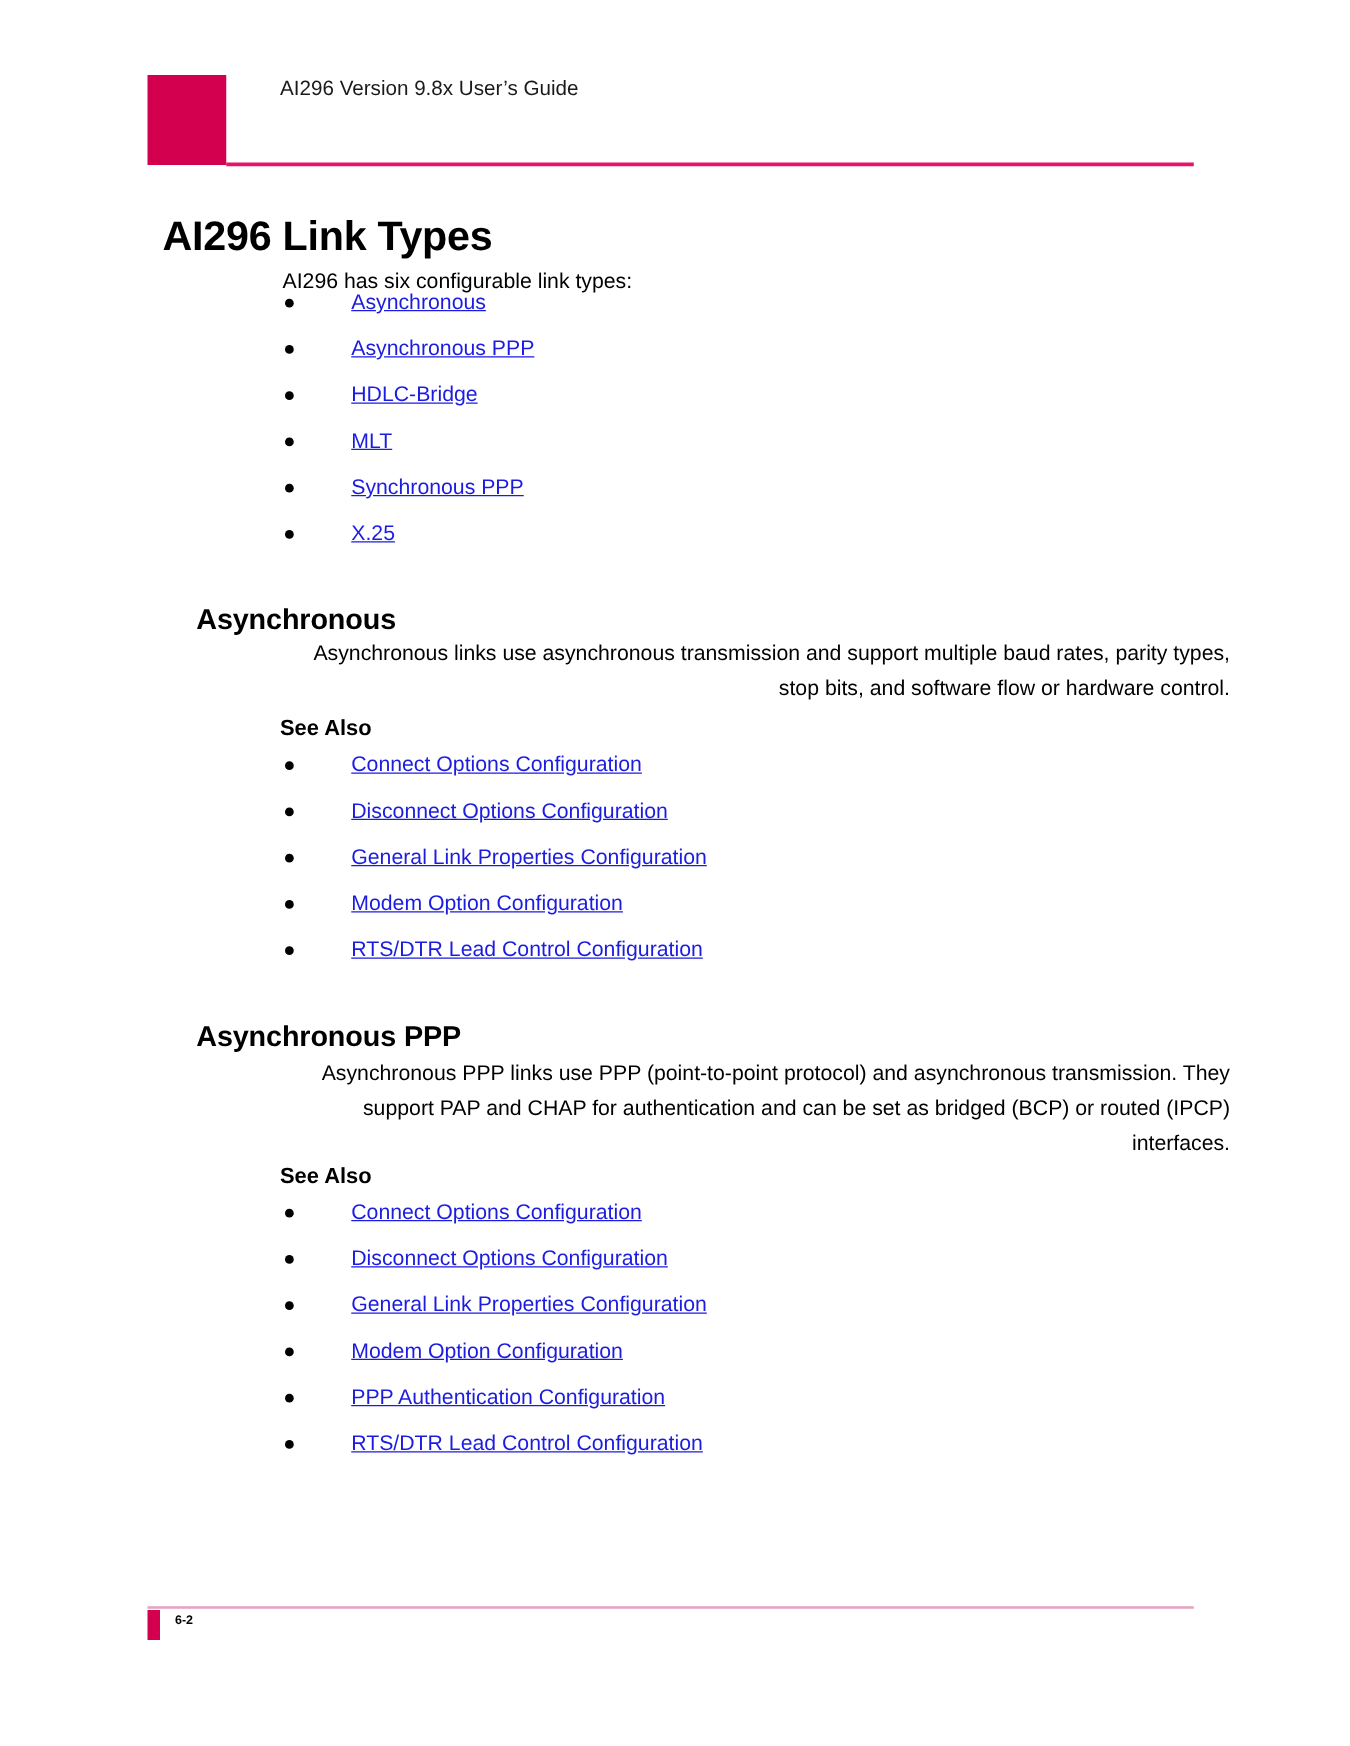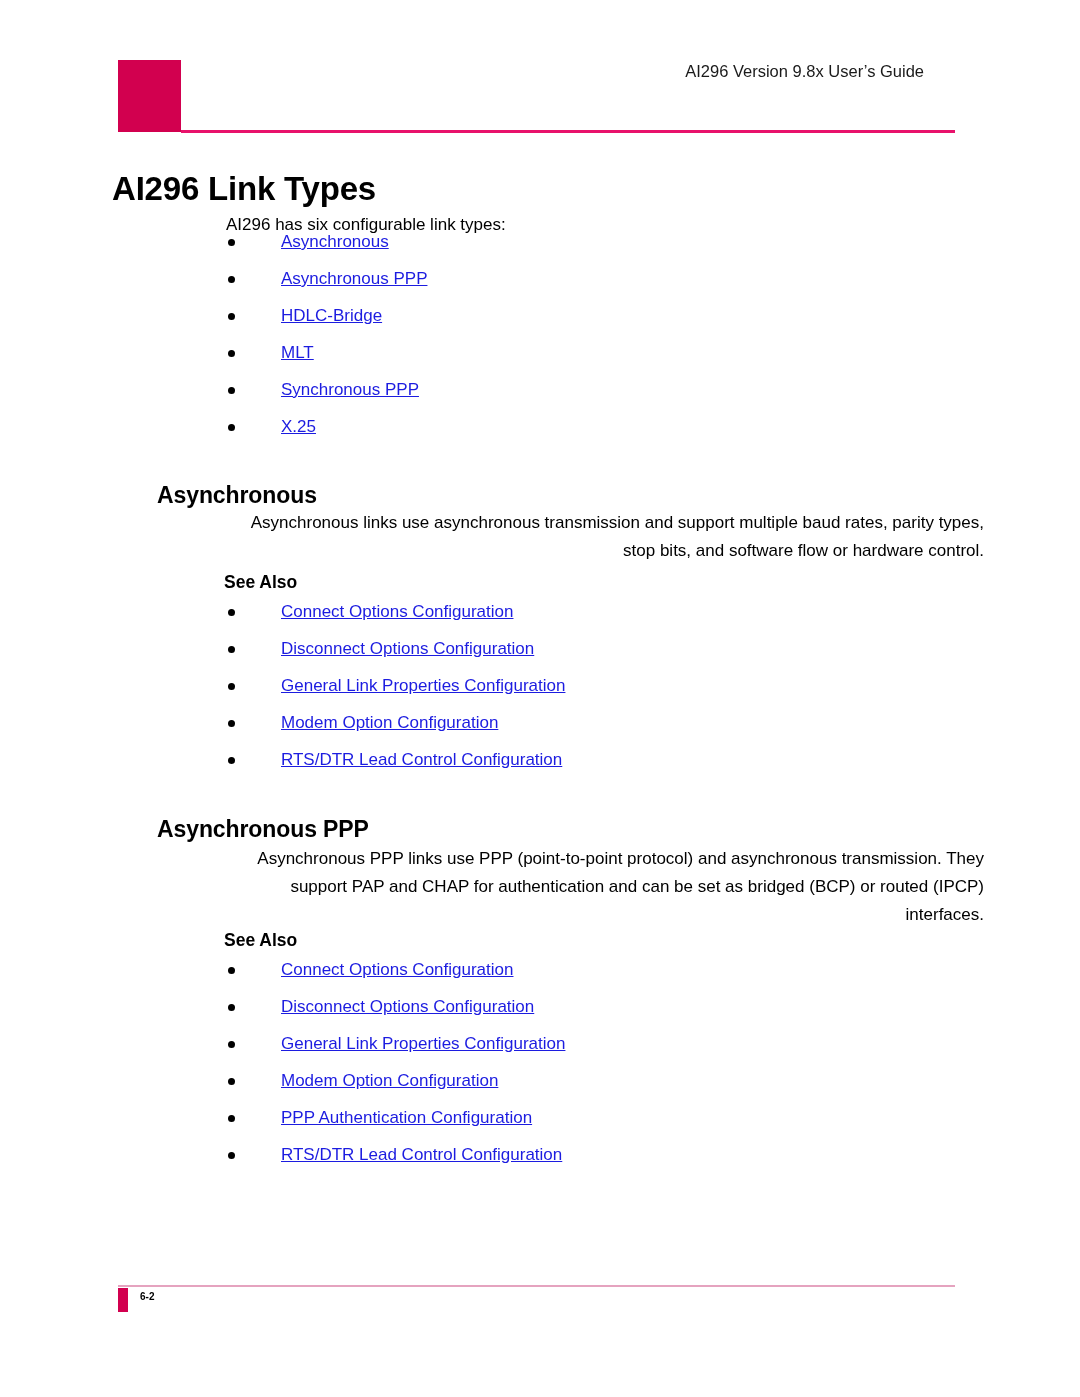--- a/index.html
+++ b/index.html
@@ -36,21 +36,20 @@
     top: 60px;
     width: 63px;
     height: 72px;
     background: #D2004F;
   }
   .header-text {
     position: absolute;
     left: 224px;
     top: 60px;
     width: 700px;
-    text-align: right;
   }
   .header-line1 {
     font-size: 16.5px;
     line-height: 22px;
     color: #1a1a1a;
     white-space: nowrap;
   }
   .header-line2 {
     font-size: 14.5px;
     line-height: 21px;
@@ -69,21 +68,21 @@
   
   .content {
     position: absolute;
     left: 0;
     top: 0;
     width: 1080px;
   }
 
   .page-title {
     position: absolute;
-    left: 112px;
+    left: 130px;
     top: 148px;
     font-size: 33px;
     font-weight: bold;
     letter-spacing: -0.2px;
     color: #000;
     white-space: nowrap;
   }
 
   .intro {
     position: absolute;

